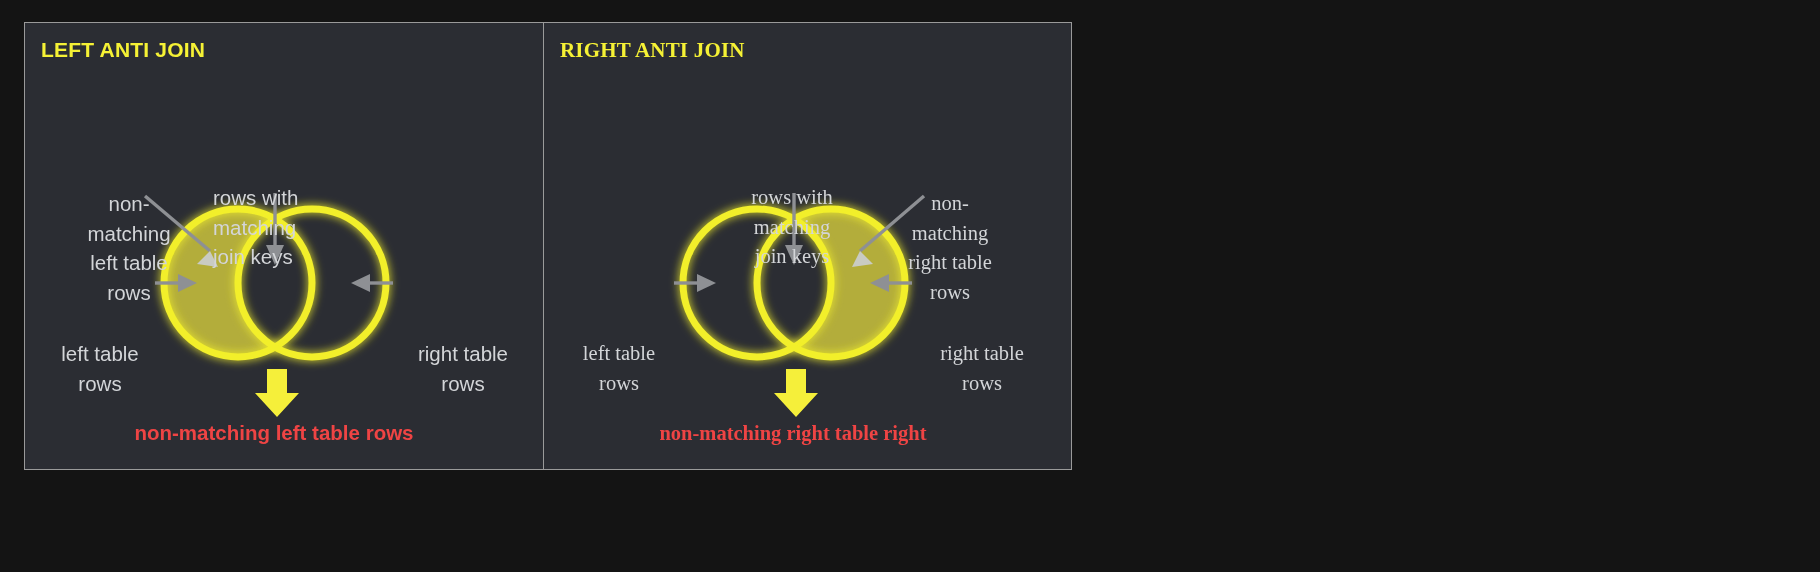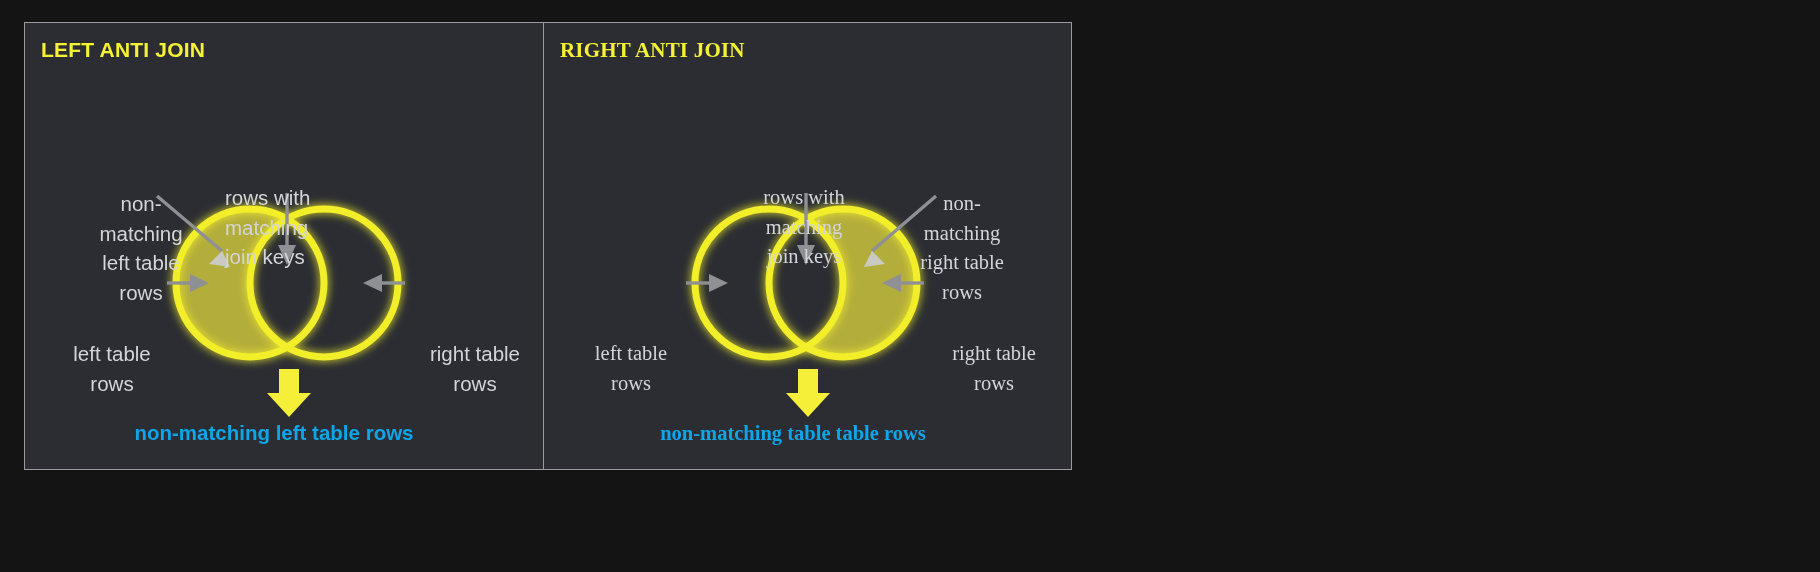--- a/index.html
+++ b/index.html
@@ -38,21 +38,21 @@
     font-size: 21px;
     font-weight: bold;
     color: #f5f135;
     letter-spacing: .2px;
     white-space: nowrap;
   }
 
   
   .venn-stage {
     position: absolute;
-    left: 12px;
+    left: 0;
     top: 78px;
     width: 498px;
     height: 290px;
     padding-left: 18px;
   }
   .venn-svg {
     position: absolute;
     left: 0; top: 0;
     width: 498px;
     height: 290px;
@@ -82,21 +82,21 @@
 
   
   .caption {
     position: absolute;
     left: 0;
     bottom: 24px;
     width: 498px;
     text-align: center;
     font-size: 20.5px;
     font-weight: bold;
-    color: #0ea5e9;
+    color: #ef4444;
   }
 </style>
 </head>
 <body>
 
 <div id="page">
 
   <div class="panel" id="panel-left">
 
     <div class="panel-title">LEFT ANTI JOIN</div>
@@ -213,16 +213,16 @@
       <div class="anno" id="r-nonmatch">non-
 matching
 right table
 rows</div>
       <div class="anno" id="r-lefttab">left table
 rows</div>
       <div class="anno" id="r-righttab">right table
 rows</div>
     </div>
 
-    <div class="caption">non-matching table table rows</div>
+    <div class="caption">non-matching right table right</div>
   </div>
 
 </div>
 
 </body></html>

